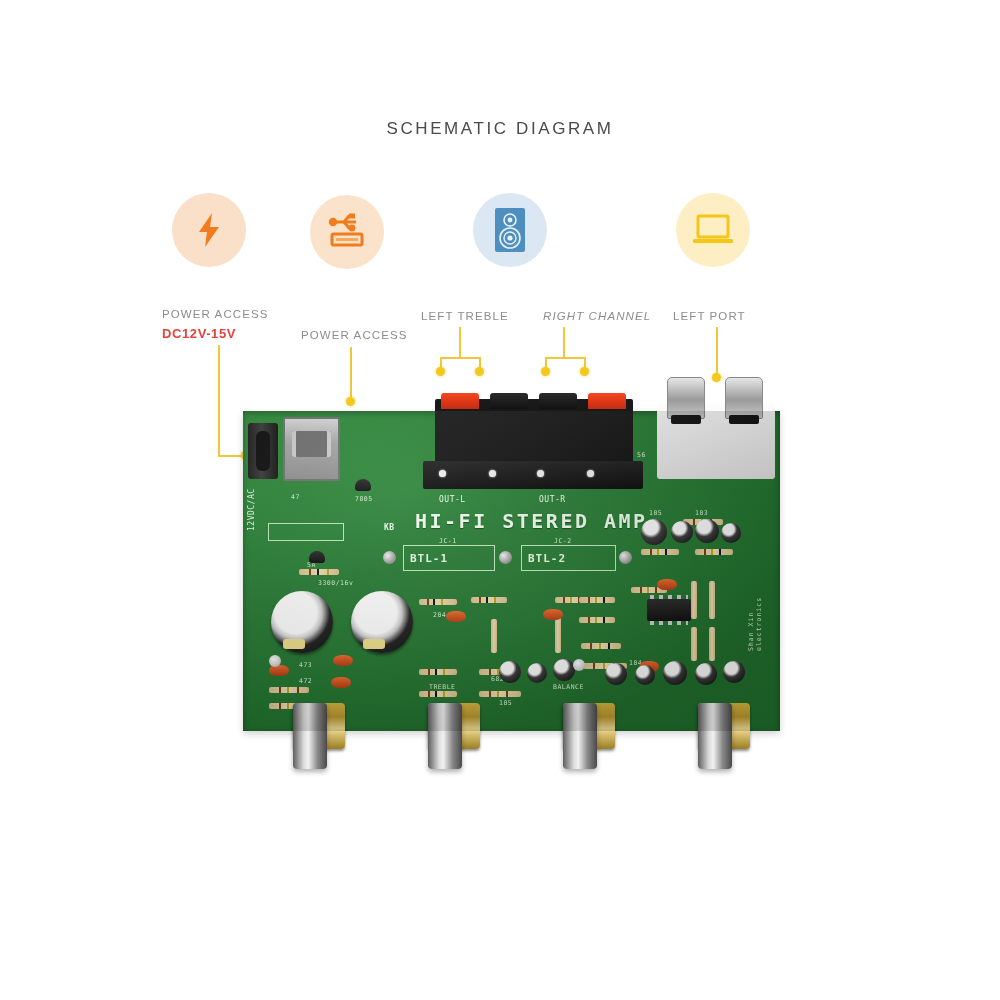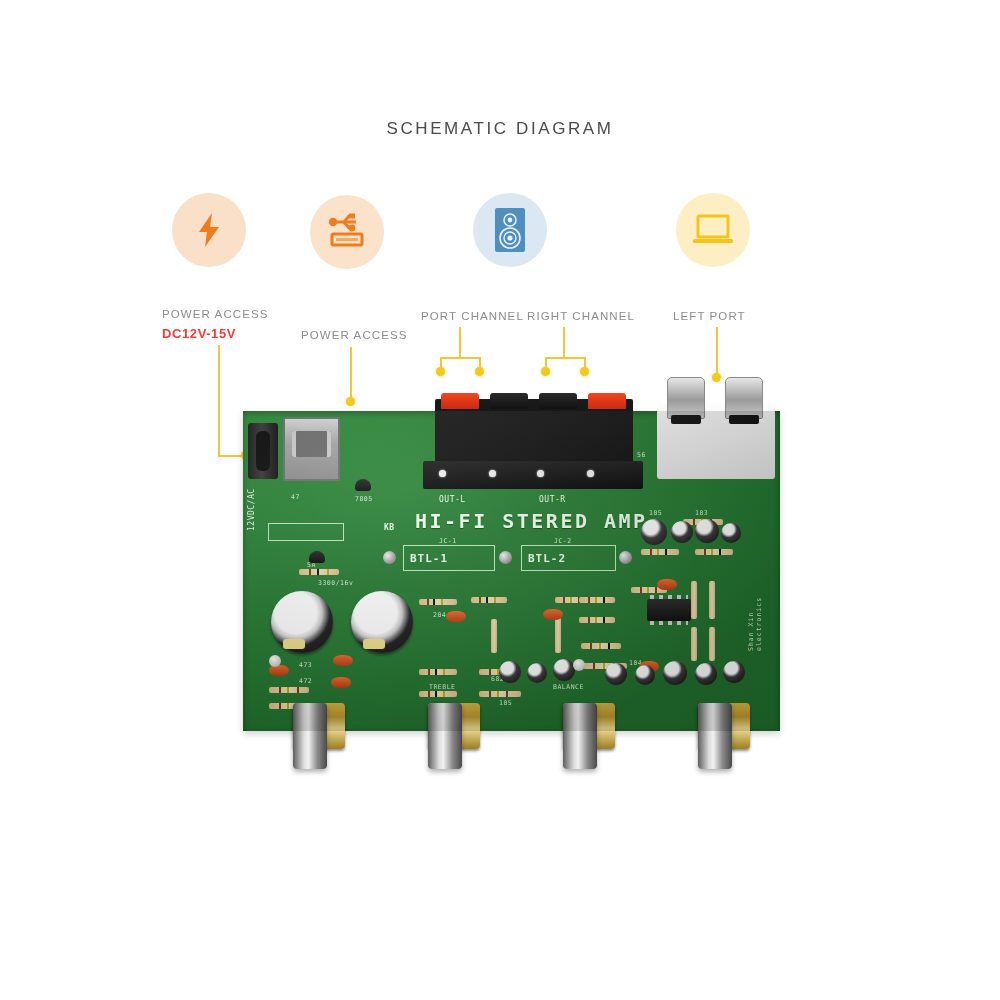--- a/index.html
+++ b/index.html
@@ -181,22 +181,22 @@
       <rect x="7" y="3" width="30" height="21" rx="1.5" fill="none" stroke="#f5c518" stroke-width="3"></rect>
       <rect x="2" y="26" width="40" height="4" rx="1.6" fill="#f5c518"></rect>
     </svg>
   </div>
 
   <div class="callout" style="left:162px;top:293px;">POWER ACCESS</div>
   <div class="callout red" style="left:162px;top:311px;">DC12V-15V</div>
 
   <div class="callout" style="left:301px;top:314px;">POWER ACCESS</div>
 
-  <div class="callout" style="left:421px;top:295px;">PORT CHANNEL</div>
-  <div class="callout" style="left:527px;top:295px;">RIGHT CHANNEL</div>
+  <div class="callout" style="left:421px;top:295px;">LEFT TREBLE</div>
+  <div class="callout" style="left:543px;top:295px;font-style:italic;">RIGHT CHANNEL</div>
   <div class="callout" style="left:673px;top:295px;">LEFT PORT</div>
 
   <div class="lead v" style="left:218px;top:330px;height:110px;"></div>
   <div class="lead h" style="left:218px;top:440px;width:28px;"></div>
   <div class="dot" style="left:241px;top:436px;"></div>
 
   <div class="lead v" style="left:350px;top:332px;height:52px;"></div>
   <div class="dot" style="left:346px;top:382px;"></div>
 
   <div class="lead v" style="left:459px;top:312px;height:30px;"></div>

